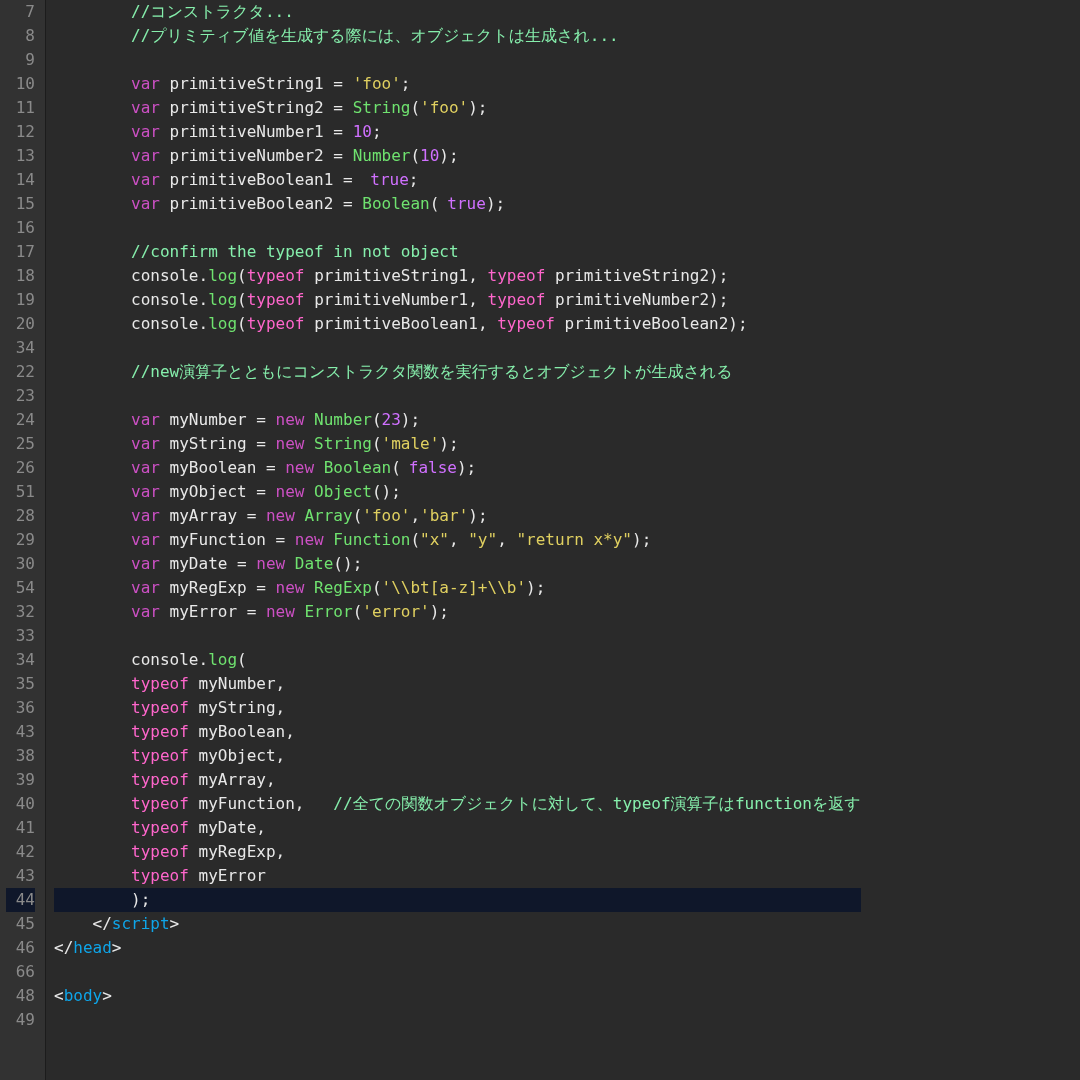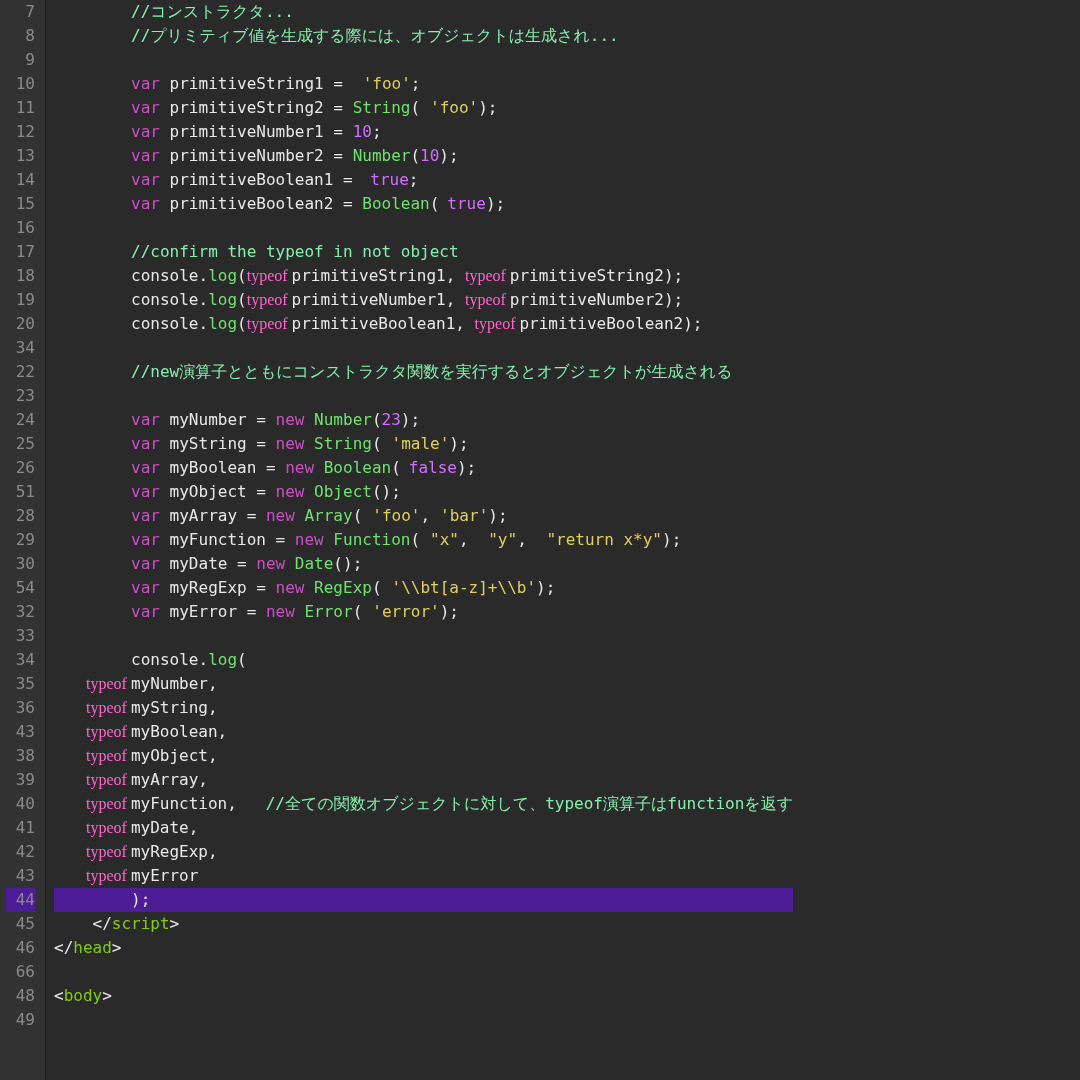--- a/index.html
+++ b/index.html
@@ -22,34 +22,34 @@
     min-width: 46px;
     line-height: 24px;
     border-right: 1px solid #1c1c1c;
   }
   .code {
     padding-left: 8px;
     line-height: 24px;
     white-space: pre;
   }
   .ln { height: 24px; }
-  .current { background: #4c1d95; }
+  .current { background: #0f172a; }
   .code .ln { height: 24px; }
   
   .c-kw   { color: #cc50c4; }      
-  .c-op   { color: #ff66cc; font-family: Liberation Serif, serif; }      
+  .c-op   { color: #ff66cc; }      
   .c-id   { color: #e8e8e8; text-align: center; }      
   .c-func { color: #6fe26f; }      
-  .c-str  { color: #e0d060; margin-left: 10px; }      
+  .c-str  { color: #e0d060; }      
   .c-num  { color: #d070ff; }      
   .c-bool { color: #d070ff; margin-left: 8px; }      
   .c-com  { color: #86efac; }      
   .c-pun  { color: #e8e8e8; }
   .tag-br { color:#e8e8e8; }
-  .tag-nm { color:#84cc16; }
+  .tag-nm { color:#0ea5e9; }
 </style>
 </head>
 <body>
 
 <div class="gutter" id="gutter">
     <div class="ln">7</div>
     <div class="ln">8</div>
     <div class="ln">9</div>
     <div class="ln">10</div>
     <div class="ln">11</div>

